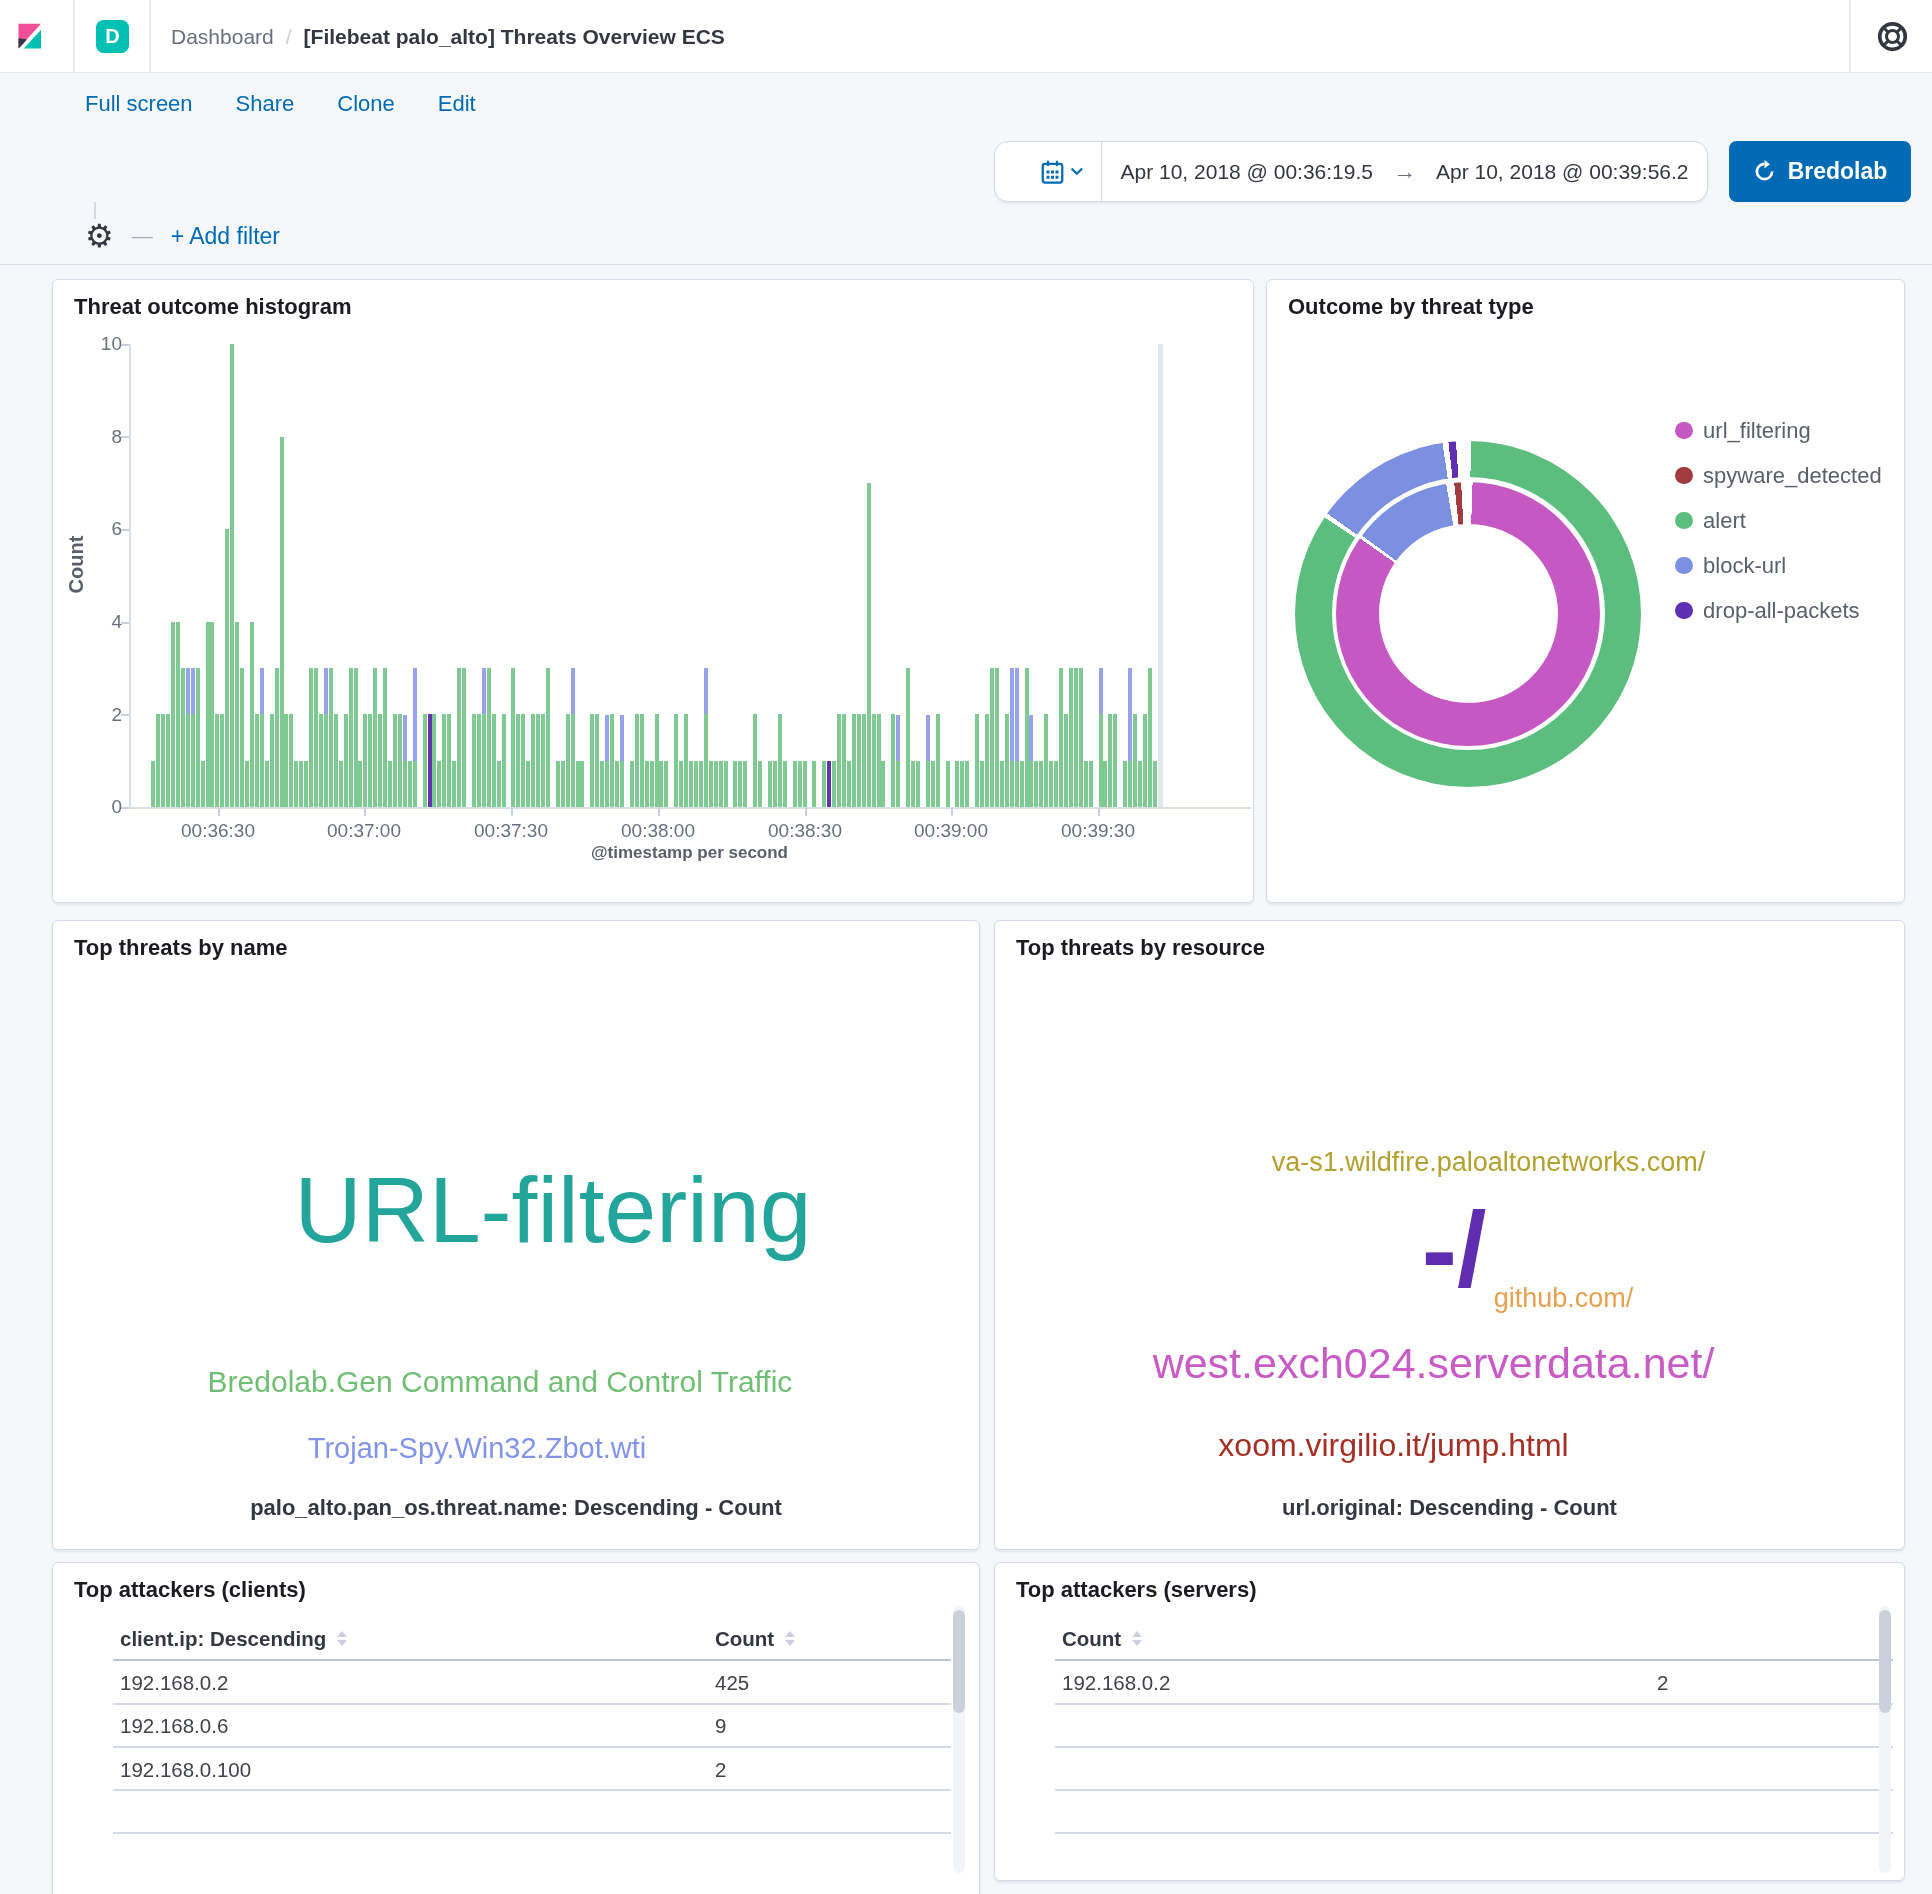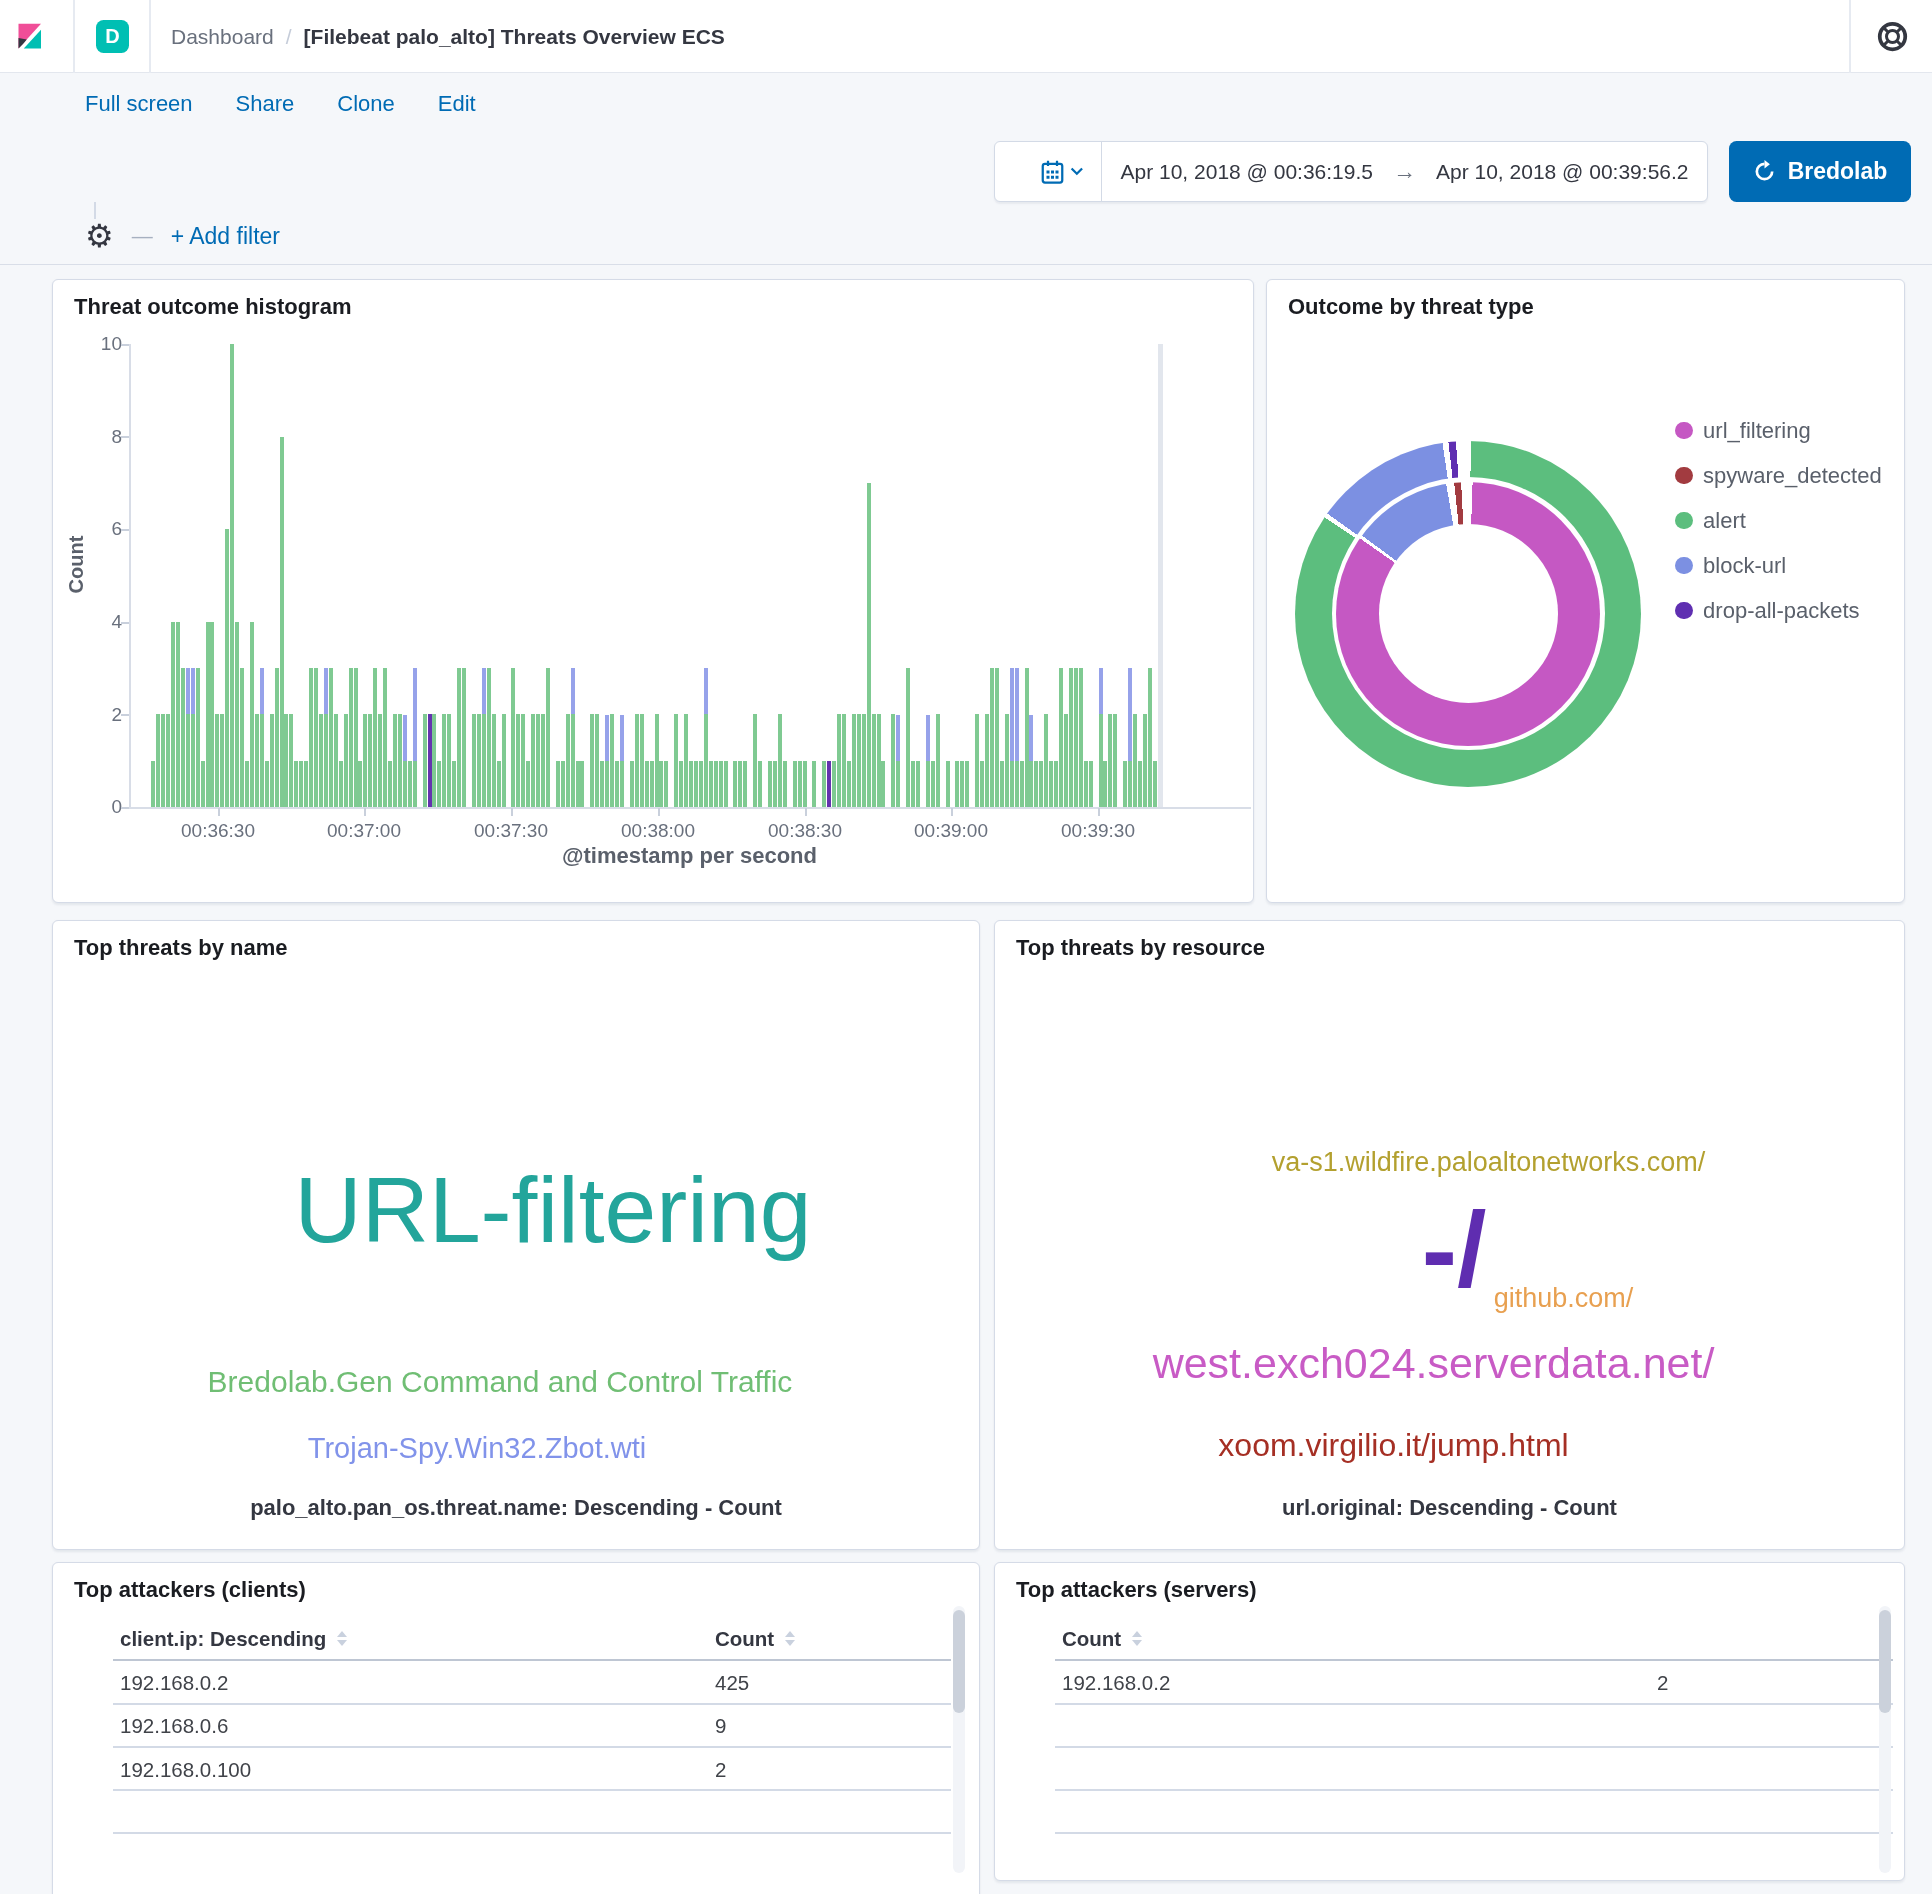--- a/index.html
+++ b/index.html
@@ -28,21 +28,21 @@
   .filters-box { position:absolute; left:85px; top:67px; width:898px; height:61px; background:#fff;
     border:1.5px solid #D3DAE6; border-radius:6px; display:flex; align-items:center; box-shadow:0 1.5px 1.5px rgba(152,162,179,.15); }
   .filters-label { width:102px; height:100%; border-right:1.5px solid #D3DAE6; display:flex; align-items:center;
     justify-content:center; font-size:21px; font-weight:600; color:#343741; }
   .search-input { flex:1; border:0; outline:none; font-size:21px; padding:0 23px;
     font-family:"Liberation Sans",sans-serif; color:#343741; background:transparent; }
   .search-input::placeholder { color:#99A4B5; }
   .kql { padding:0 26px; color:#006BB4; font-size:21px; font-weight:600; }
 
   .datepicker { position:absolute; left:994px; top:67px; width:714px; height:61px; background:#fff;
-    border:1.5px solid #D3DAE6; border-radius:6px; display:flex; align-items:center; box-shadow:0 1.5px 1.5px rgba(152,162,179,.15);padding-left:28px; }
+    border:1.5px solid #D3DAE6; border-radius:14px; display:flex; align-items:center; box-shadow:0 1.5px 1.5px rgba(152,162,179,.15);padding-left:28px; }
   .cal-zone { width:79px; height:100%; border-right:1.5px solid #D3DAE6; display:flex; align-items:center; justify-content:center; gap:6px; }
   .date-zone { flex:1; display:flex; align-items:center; justify-content:center; gap:20px; font-size:21px; color:#343741; }
   .date-arrow { color:#69707D; font-size:23px; }
 
   .refresh-btn { position:absolute; left:1729px; top:67px; width:182px; height:61px; background:#006BB4;
     border:0; border-radius:7.6px; color:#fff; font-size:23px; font-weight:600; display:flex; align-items:center;
     justify-content:center; gap:12px; cursor:pointer; font-family:"Liberation Sans",sans-serif; }
 
   .connector { position:absolute; left:94px; top:128px; width:1.5px; height:16.7px; background:#D3DAE6; }
   .addfilter-row { position:absolute; left:85px; top:146px; display:flex; align-items:center; gap:18px; }
@@ -65,21 +65,21 @@
   
   .plot { position:absolute; left:77px; top:64px; width:1119px; height:463px; }
   .axis-y { position:absolute; left:76px; top:64px; width:1.5px; height:465px; background:#D8DDE7; }
   .axis-x { position:absolute; left:76px; top:527px; width:1122px; height:1.5px; background:#D8DDE7; }
   .ytick-label { position:absolute; width:43px; text-align:right; font-size:19px; color:#69707D; }
   .ytick-mark { position:absolute; width:7.6px; height:1.5px; background:#C9D0DC; }
   .xtick-label { position:absolute; font-size:19px; color:#69707D; transform:translateX(-50%); }
   .xtick-mark { position:absolute; width:1.5px; height:7.6px; background:#C9D0DC; top:528px; }
   .y-title { position:absolute; left:-26px; top:273px; transform:rotate(-90deg); transform-origin:center;
     font-size:20px; font-weight:700; color:#5A606B; width:99px; text-align:center; }
-  .x-title { position:absolute; left:77px; top:563px; width:1119px; text-align:center; font-size:22px; font-weight:700; color:#5A606B; }
+  .x-title { position:absolute; left:77px; top:563px; width:1119px; text-align:center; font-size:17px; font-weight:700; color:#5A606B; }
   .bar-seg { position:absolute; width:3.8px; }
   .endzone { position:absolute; background:#E2E6ED; }
 
   
   .legend { position:absolute; left:408px; top:128px; }
   .legend-item { display:flex; align-items:center; height:45px; gap:10.6px; }
   .legend-dot { width:17.5px; height:17.5px; border-radius:50%; flex:none; }
   .legend-label { font-size:22px; color:#5A606B; }
   .ring { position:absolute; border-radius:50%; }
 

